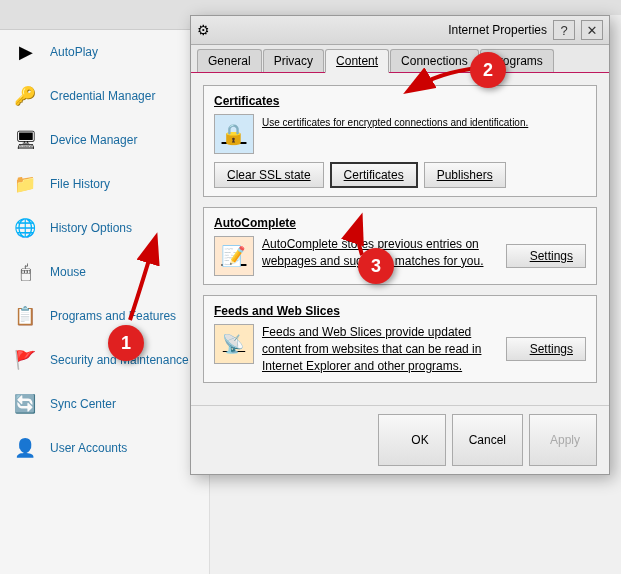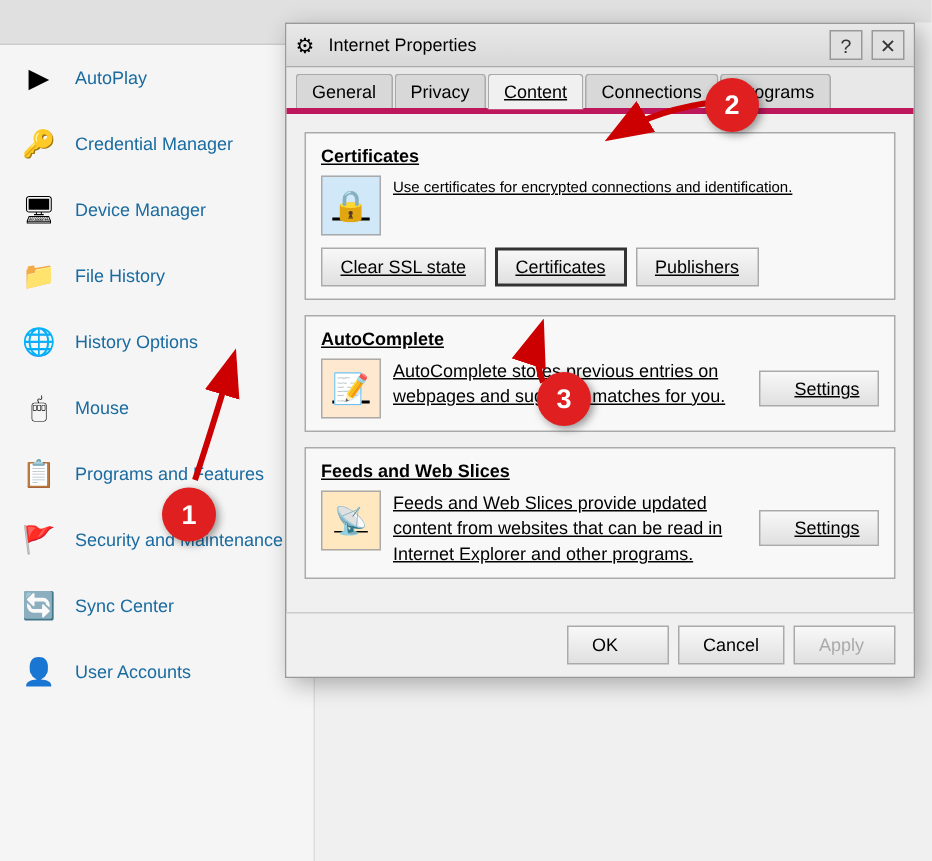--- a/index.html
+++ b/index.html
@@ -67,40 +67,41 @@
     }
     .title-bar-icon {
       width: 16px;
       height: 16px;
       font-size: 14px;
     }
     .title-bar-title {
       flex: 1;
       font-size: 12px;
       color: #000;
+      text-align: right;
     }
     .title-bar-btn {
       width: 22px;
       height: 20px;
       background: #e0e0e0;
       border: 1px solid #999;
       display: flex;
       align-items: center;
       justify-content: center;
       font-size: 13px;
       cursor: pointer;
       color: #333;
     }
     .title-bar-btn.help { font-size: 13px; color: #333; }
 
     
     .tabs {
       display: flex;
       background: #e8e8e8;
-      border-bottom: 4px solid #be185d;
+      border-bottom: 1px solid #be185d;
       padding: 4px 6px 0;
       gap: 1px;
       align-items: center;
     }
     .tab {
       padding: 4px 10px;
       border: 1px solid #aaa;
       border-bottom: none;
       background: #d8d8d8;
       cursor: pointer;
@@ -217,27 +218,27 @@
     
     .dialog-footer {
       display: flex;
       justify-content: flex-end;
       gap: 6px;
       padding: 8px 12px;
       border-top: 1px solid #ccc;
       background: #f0f0f0;
     }
     .footer-btn {
-      padding: 5px 16px;
+      padding: 18px 16px;
       border: 1px solid #aaa;
       background: linear-gradient(to bottom, #f8f8f8, #e0e0e0);
       cursor: pointer;
       font-size: 12px;
       min-width: 68px;
-      text-align: left;
+      text-align: right;
     }
     .footer-btn.disabled {
       color: #aaa;
       cursor: default;
     }
 
     
     .arrow-badge {
       position: absolute;
       width: 36px;

